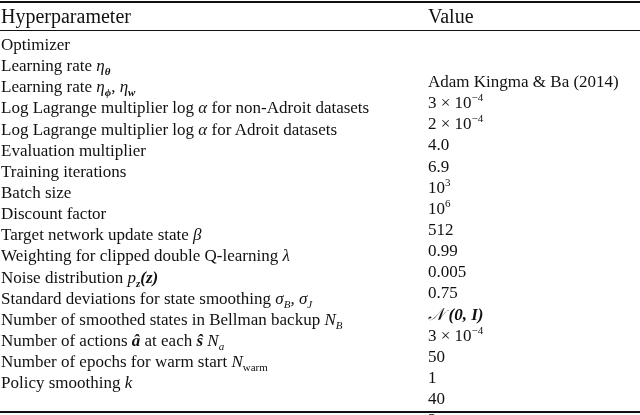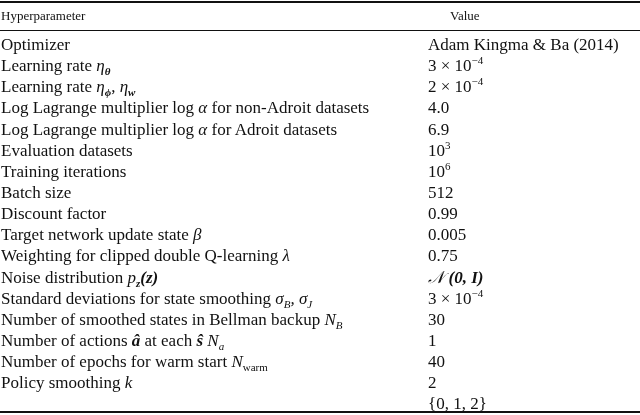--- a/index.html
+++ b/index.html
@@ -2,28 +2,28 @@
 <html><head>
 <meta charset="utf-8">
 <style>
   html, body { margin: 0; padding: 0; background: #ffffff; }
   body { width: 640px; height: 415px; overflow: hidden; position: relative;
          font-family: "Liberation Serif", "DejaVu Serif", serif; color: #111; }
   .rule { position: absolute; left: 0; width: 640px; background: #111; }
   .rule.top { top: 1px; height: 2px; }
   .rule.mid { top: 30px; height: 1px; }
   .rule.bot { top: 411px; height: 2px; }
-  .hdr { position: absolute; top: 5px; font-size: 13px; line-height: 22px; white-space: nowrap; }
+  .hdr { position: absolute; top: 5px; font-size: 20px; line-height: 22px; white-space: nowrap; }
   .hdr.c1 { left: 1px; }
-  .hdr.c2 { left: 450px; }
+  .hdr.c2 { left: 428px; }
   .rows { position: absolute; top: 34px; left: 0; width: 611px; }
   .row { position: relative; height: 21.15px; }
   .cell { position: absolute; top: 0; font-size: 17px; line-height: 21px; white-space: nowrap; }
   .cell.c1 { left: 1px; }
-  .cell.c2 { left: 428px; }
+  .cell.c2 { left: 428px; margin-top: 37px; }
   i.m { font-style: italic; }
   b.bm { font-weight: bold; font-style: italic; }
   sub, sup { font-size: 11px; line-height: 0; }
 </style>
 </head>
 <body>
 
 <div class="rule top"></div>
 <div class="hdr c1">Hyperparameter</div>
 <div class="hdr c2">Value</div>
@@ -44,21 +44,21 @@
   </div>
   <div class="row">
     <span class="cell c1"><span>Log Lagrange multiplier log </span><i class="m">α</i><span> for non-Adroit datasets</span></span>
     <span class="cell c2"><span>4.0</span></span>
   </div>
   <div class="row">
     <span class="cell c1"><span>Log Lagrange multiplier log </span><i class="m">α</i><span> for Adroit datasets</span></span>
     <span class="cell c2"><span>6.9</span></span>
   </div>
   <div class="row">
-    <span class="cell c1"><span>Evaluation datasets</span></span>
+    <span class="cell c1"><span>Evaluation multiplier</span></span>
     <span class="cell c2"><span>10</span><sup>3</sup></span>
   </div>
   <div class="row">
     <span class="cell c1"><span>Training iterations</span></span>
     <span class="cell c2"><span>10</span><sup>6</sup></span>
   </div>
   <div class="row">
     <span class="cell c1"><span>Batch size</span></span>
     <span class="cell c2"><span>512</span></span>
   </div>
@@ -77,21 +77,21 @@
   <div class="row">
     <span class="cell c1"><span>Noise distribution </span><i class="m">p</i><sub><b class="bm">z</b></sub><b class="bm">(z)</b></span>
     <span class="cell c2"><i class="m">𝒩</i><b class="bm"> (0, I)</b></span>
   </div>
   <div class="row">
     <span class="cell c1"><span>Standard deviations for state smoothing </span><i class="m">σ</i><sub><i class="m">B</i></sub><i class="m">, σ</i><sub><i class="m">J</i></sub></span>
     <span class="cell c2"><span>3 × 10</span><sup>−4</sup></span>
   </div>
   <div class="row">
     <span class="cell c1"><span>Number of smoothed states in Bellman backup </span><i class="m">N</i><sub><i class="m">B</i></sub></span>
-    <span class="cell c2"><span>30</span></span>
+    <span class="cell c2"><span>50</span></span>
   </div>
   <div class="row">
     <span class="cell c1"><span>Number of actions </span><b class="bm">â</b><span> at each </span><b class="bm">ŝ</b><i class="m"> N</i><sub><i class="m">a</i></sub></span>
     <span class="cell c2"><span>1</span></span>
   </div>
   <div class="row">
     <span class="cell c1"><span>Number of epochs for warm start </span><i class="m">N</i><sub>warm</sub></span>
     <span class="cell c2"><span>40</span></span>
   </div>
   <div class="row">

